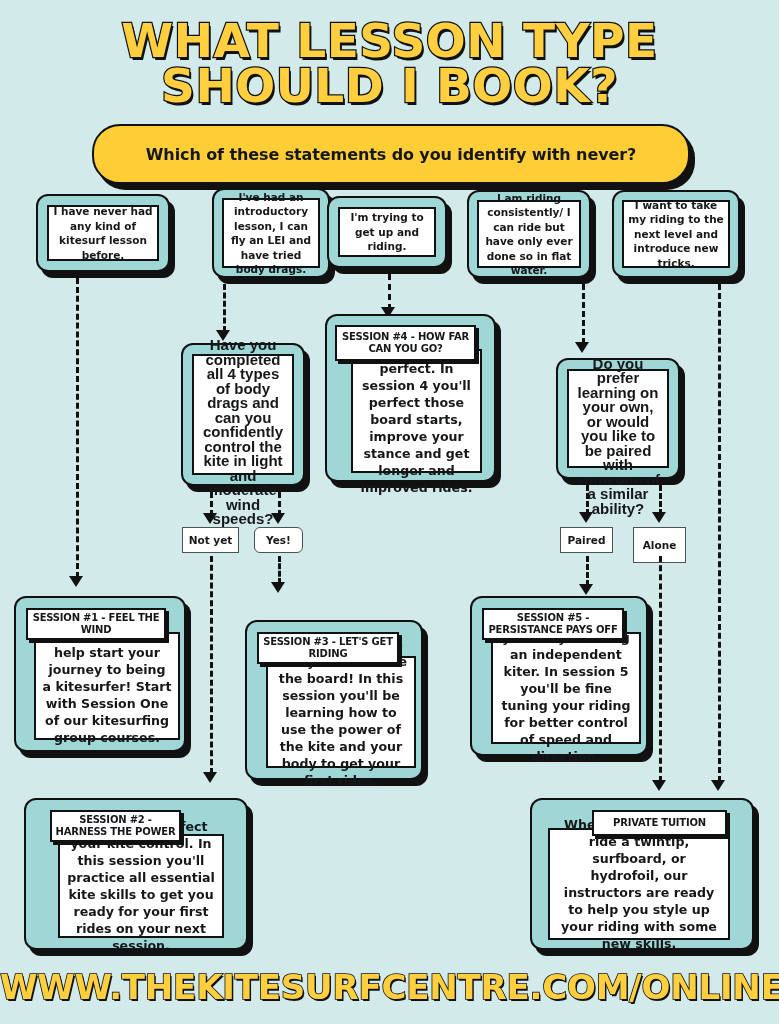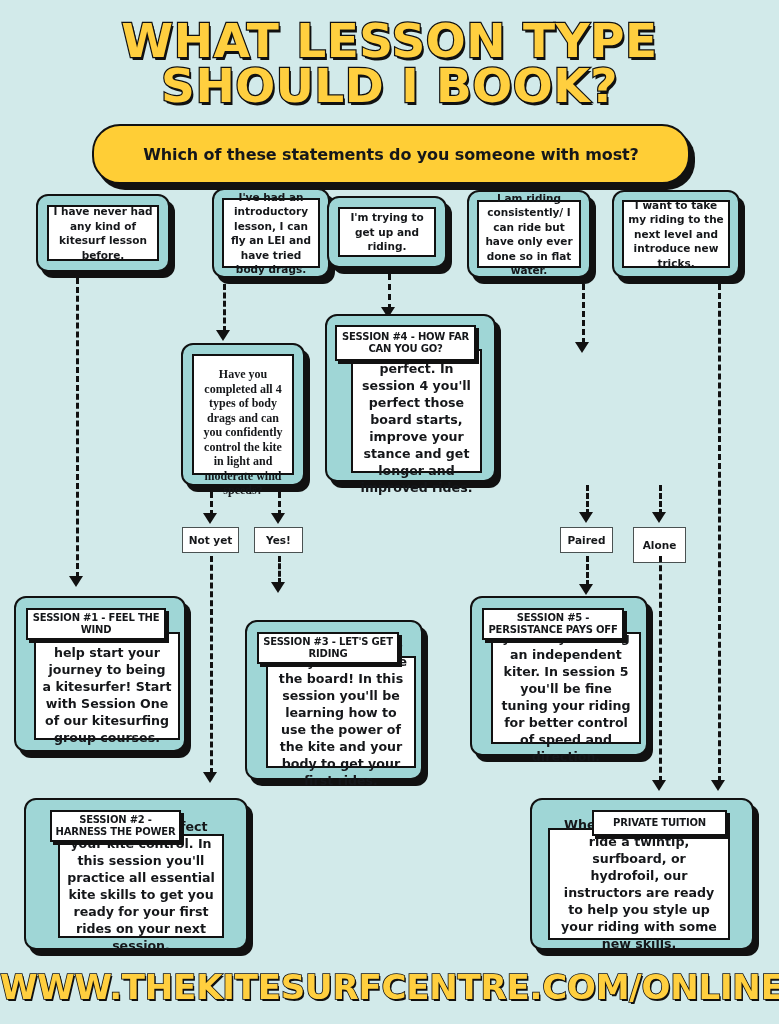--- a/index.html
+++ b/index.html
@@ -80,23 +80,23 @@
   }
   .stmt-text {
     font-family: "DejaVu Sans", sans-serif;
     font-weight: bold;
     font-size: 10.5px;
     line-height: 14.5px;
     color: #15171a;
     padding: 2px 4px;
   }
   .q-text {
-    font-family: Liberation Serif, serif;
-    font-weight: bold;
-    font-size: 12px;
+    font-family: Liberation Sans, sans-serif;
+    font-weight: bold;
+    font-size: 15px;
     line-height: 14.5px;
     color: #15171a;
     padding: 2px 5px;
     margin-top: 36px;
   }
 
   
   .session .badge {
     position: absolute;
     background: #ffffff;
@@ -193,21 +193,21 @@
 <body>
 
 <div id="page">
 
   <div class="title-wrap">
     <div class="title-line">WHAT LESSON TYPE</div>
     <div class="title-line">SHOULD I BOOK?</div>
   </div>
 
   <div class="banner">
-    <span class="banner-text">Which of these statements do you someone with most?</span>
+    <span class="banner-text">Which of these statements do you identify with never?</span>
   </div>
 
   <div class="card" style="left:36px; top:194px; width:134px; height:78px;">
     <div class="inner" style="left:9px; top:9px; right:9px; bottom:9px;">
       <span class="stmt-text">I have never had any kind of kitesurf lesson before.</span>
     </div>
   </div>
 
   <div class="card" style="left:184px; top:188px; width:118px; height:90px;margin-left:28px;">
     <div class="inner" style="left:8px; top:8px; right:8px; bottom:8px;">
@@ -256,37 +256,42 @@
 
   <div class="card session" style="left:325px; top:314px; width:171px; height:168px;">
     <div class="badge" style="left:8px; top:9px; width:141px; height:36px;">
       <span class="badge-text">SESSION #4 - HOW FAR CAN YOU GO?</span>
     </div>
     <div class="body" style="left:24px; top:33px; width:131px; height:124px;">
       <span class="body-text">As they say, practice makes perfect. In session 4 you'll perfect those board starts, improve your stance and get longer and improved rides.</span>
     </div>
   </div>
 
+  <div class="card" style="left:556px; top:358px; width:124px; height:121px;">
+    <div class="inner" style="left:9px; top:9px; right:9px; bottom:9px;">
+      <span class="q-text">Do you prefer learning on your own, or would you like to be paired with someone of a similar ability?</span>
+    </div>
+  </div>
 
   <div class="conn" style="left:210px; top:492px; height:24px;"></div>
   <div class="arrowhead" style="left:203px; top:513px;"></div>
 
   <div class="conn" style="left:278px; top:492px; height:24px;"></div>
   <div class="arrowhead" style="left:271px; top:513px;"></div>
 
   <div class="conn" style="left:586px; top:485px; height:30px;"></div>
   <div class="arrowhead" style="left:579px; top:512px;"></div>
 
   <div class="conn" style="left:659px; top:485px; height:30px;"></div>
   <div class="arrowhead" style="left:652px; top:512px;"></div>
 
   <div class="pill" style="left:182px; top:527px; width:57px; height:26px;">
     <span class="pill-text">Not yet</span>
   </div>
-  <div class="pill" style="left:254px; top:527px; width:49px; height:26px;">
+  <div class="pill" style="left:254px; top:527px; width:49px; height:26px;border-radius:6px;">
     <span class="pill-text">Yes!</span>
   </div>
   <div class="pill" style="left:560px; top:527px; width:53px; height:26px;">
     <span class="pill-text">Paired</span>
   </div>
   <div class="pill" style="left:633px; top:527px; width:53px; height:36px;">
     <span class="pill-text">Alone</span>
   </div>
 
   <div class="conn" style="left:210px; top:556px; height:218px;"></div>

